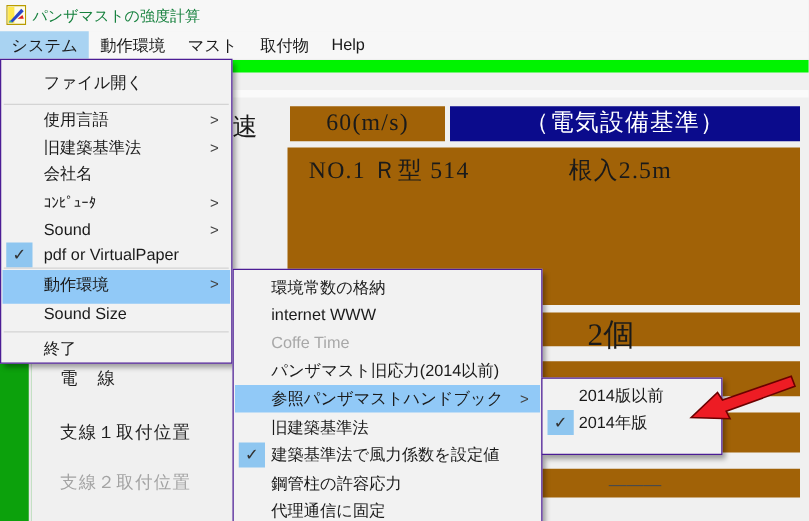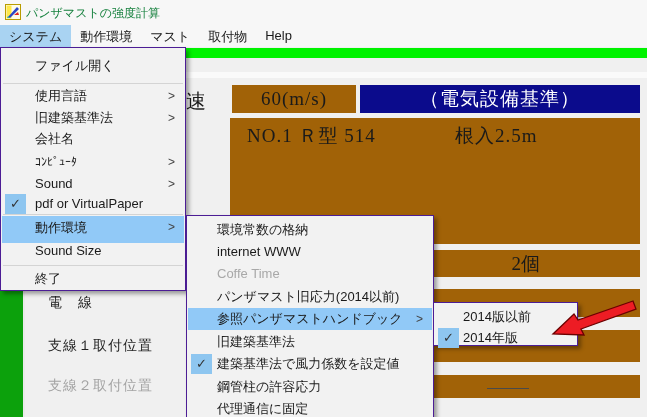--- a/index.html
+++ b/index.html
@@ -33,38 +33,38 @@
   #cell-big    { left:230px; top:118px; width:410px; height:126px; }
   #strip-1     { left:230px; top:250px; width:410px; height:27px; }
   #strip-2     { left:230px; top:289px; width:410px; height:28px; }
   #strip-3     { left:230px; top:330px; width:410px; height:32px; }
   #strip-4     { left:230px; top:375px; width:410px; height:23px; }
   .serif { font-family:"Liberation Serif","DejaVu Serif",serif; }
   .cellTxt { font-size:19px; line-height:28px; letter-spacing:1px; }
   #wind-label  { left:165px; top:88px; font-size:20px; letter-spacing:1px; }
   #spec-text   { left:247px; top:123px; font-size:19px; letter-spacing:1px; }
   #depth-text  { left:455px; top:123px; font-size:19px; letter-spacing:1px; }
-  #count-text  { left:470px; top:251px; width:70px; text-align:right; font-size:19px; }
+  #count-text  { left:470px; top:251px; width:70px; text-align:left; font-size:25px; }
   .dash { font-size:14px; color:#4a4a4a; letter-spacing:0; }
   #dash-1 { left:487px; top:294px; }
   #dash-2 { left:487px; top:379px; }
   .rowlab { left:48px; font-size:14px; letter-spacing:1px; color:#1e1e1e; white-space:nowrap; }
   #lab-denwa  { top:294px; }
   #lab-shisen1{ top:337px; }
   #lab-shisen2{ top:377px; color:#a3a3a3; }
 
   
   .panel {
     position:absolute; background:#f2f2f2;
     border:1px solid #4c1d95;
     box-shadow:3px 3px 4px rgba(0,0,0,0.35);
   }
   #menu-main { left:0; top:47px; width:186px; height:244px; z-index:10; }
   #menu-env  { left:186px; top:215px; width:248px; height:210px; z-index:11; }
-  #menu-hb   { left:433px; top:302px; width:145px; height:44px; z-index:12; }
+  #menu-hb   { left:433px; top:302px; width:145px; height:62px; z-index:12; }
   .mi { position:absolute; left:1px; right:1px; height:22px; line-height:22px; white-space:nowrap; }
   .mi.hl { background:#91c9f7; }
   .mi .lbl { position:absolute; left:33px; top:0; }
   #menu-env .lbl { left:29px; }
   #menu-hb  .lbl { left:28px; }
   .mi .arr { position:absolute; right:9px; top:0; font-size:12px; color:#444; }
   .mi.dis .lbl { color:#a8a8a8; }
   .chk {
     position:absolute; left:3px; top:1px; width:21px; height:20px;
     background:#8ec6f0; color:#333; text-align:center; line-height:20px; font-size:13px;

